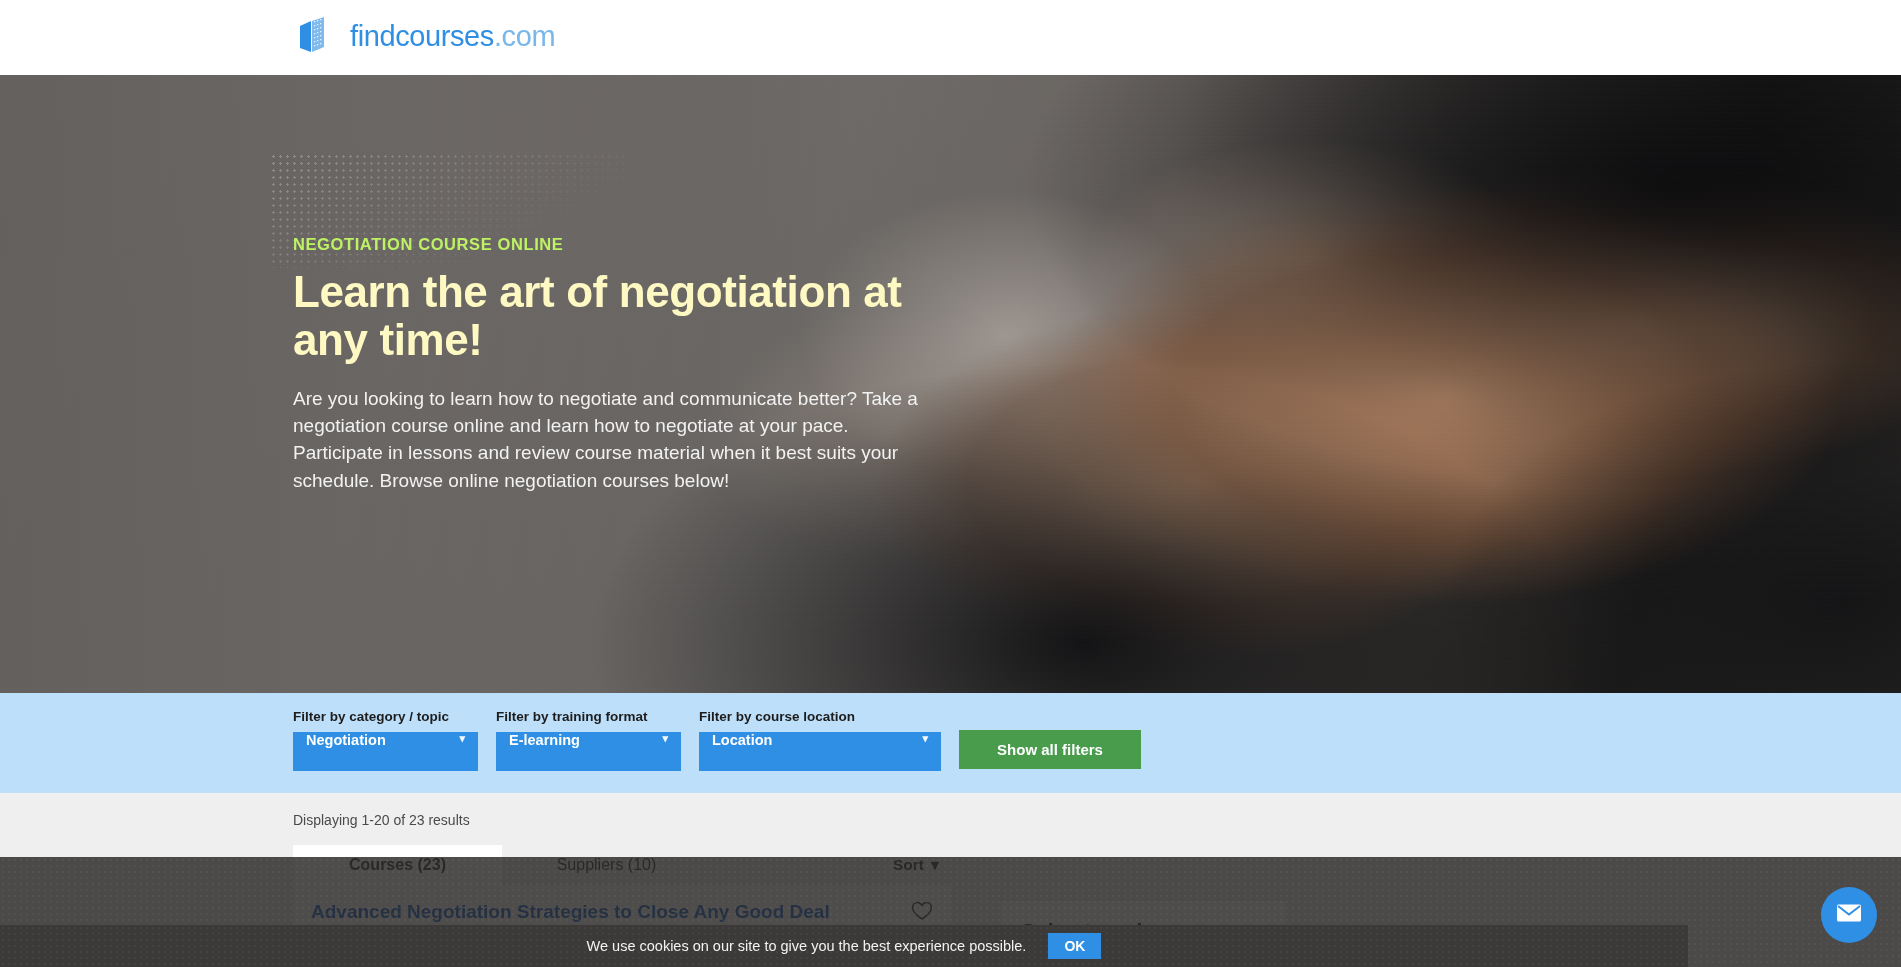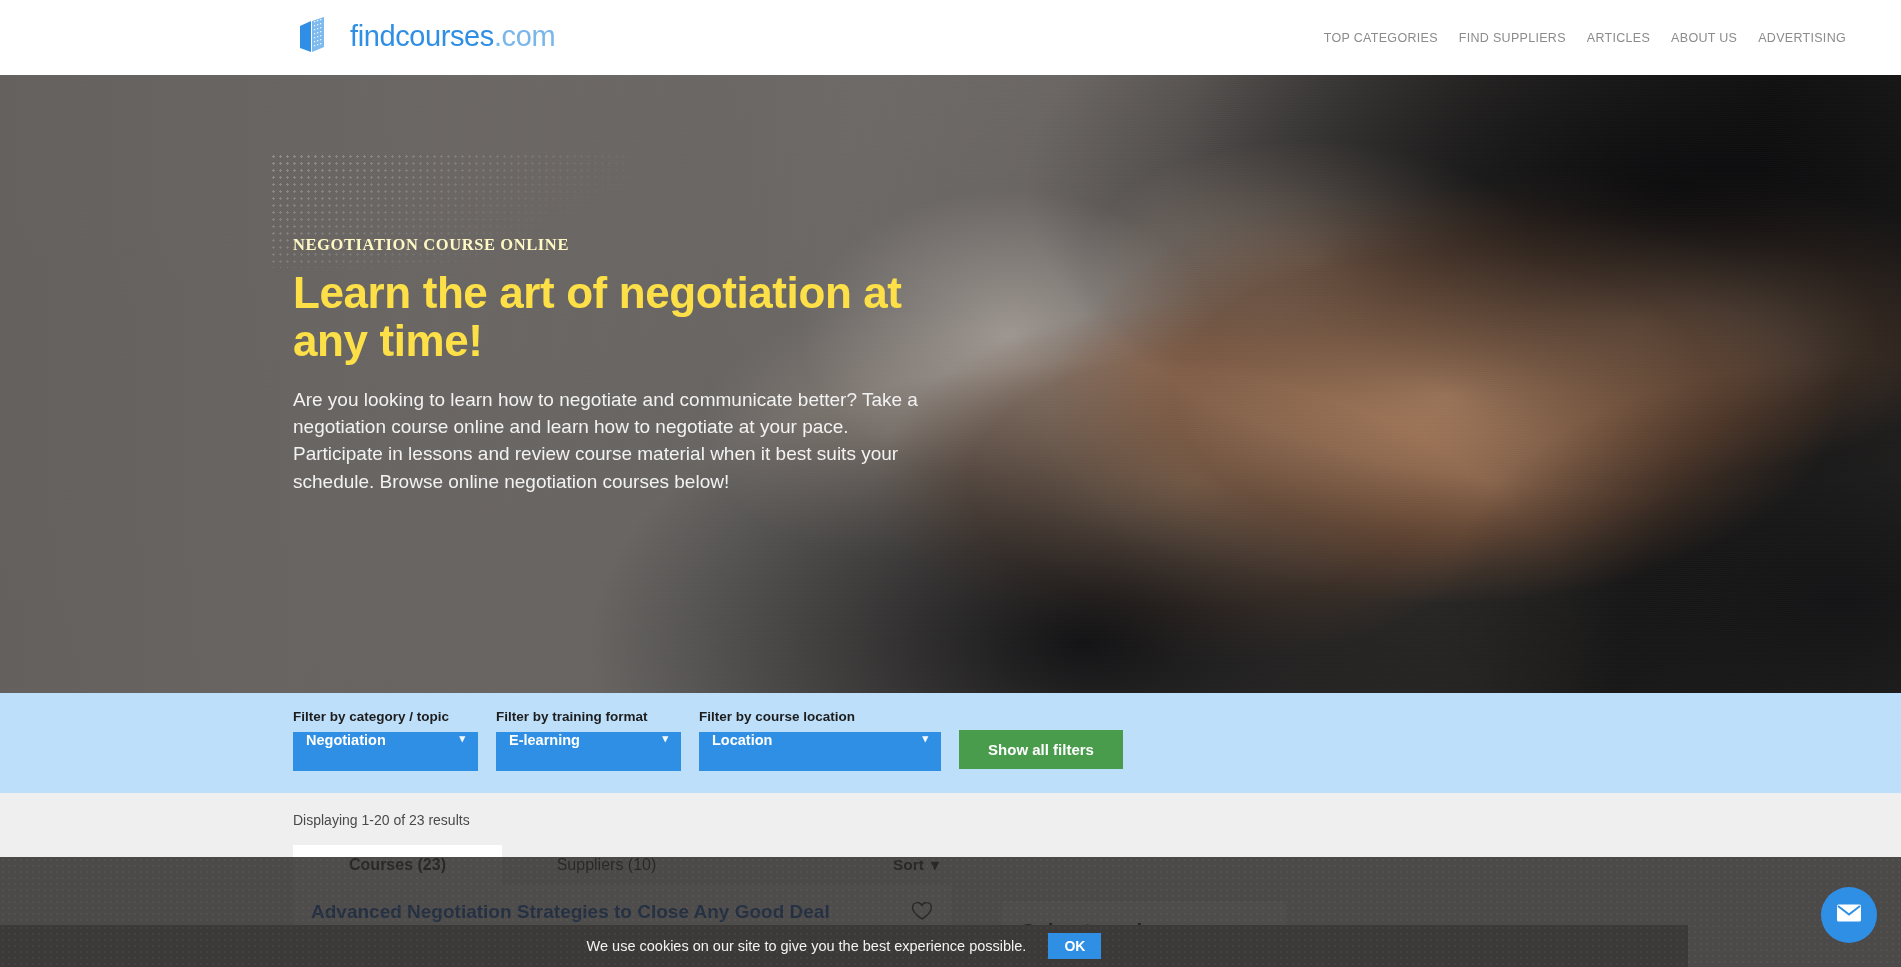--- a/index.html
+++ b/index.html
@@ -75,25 +75,25 @@
     position: absolute; left: 270px; top: 78px; width: 360px; height: 115px;
     background-image: radial-gradient(rgba(255,255,255,0.30) 1px, transparent 1.2px);
     background-size: 7px 7px;
     -webkit-mask-image: linear-gradient(150deg, rgba(0,0,0,0.9), rgba(0,0,0,0) 75%);
     mask-image: linear-gradient(150deg, rgba(0,0,0,0.9), rgba(0,0,0,0) 75%);
     pointer-events: none;
   }
 
   .hero-inner { position: absolute; left: 293px; top: 160px; width: 700px; }
   .eyebrow {
-    color: #fef9c3; font-size: 16.5px; font-weight: bold;
-    letter-spacing: 0.6px; margin-bottom: 14px; font-family: Liberation Serif, serif;
+    color: #bef264; font-size: 16.5px; font-weight: bold;
+    letter-spacing: 0.6px; margin-bottom: 14px;
   }
   .hero-title {
-    color: #fde047; font-size: 44px; line-height: 1.08; font-weight: bold;
+    color: #fef9c3; font-size: 44px; line-height: 1.08; font-weight: bold;
     letter-spacing: -0.4px; max-width: 660px; margin-bottom: 22px;
   }
   .hero-desc {
     color: #f2f2f2; font-size: 19px; line-height: 1.43; max-width: 650px;
   }
 
   .searchrow {
     position: absolute; left: 293px; top: 500px;
     display: flex; align-items: stretch; gap: 6px;
   }
@@ -129,21 +129,21 @@
     height: 39px; background: #2f8fe4; color: #fff;
     display: flex; align-items: flex-start; justify-content: space-between;
     padding: 0 13px; font-size: 14.5px; font-weight: bold; cursor: pointer;
     border: none; min-width: 0;
   }
   .fselect .chev { font-size: 11px; margin-left: 10px; opacity: .95; }
   .fs-1 { width: 185px; }
   .fs-2 { width: 185px; }
   .fs-3 { width: 242px; }
   .btn-showall {
-    margin-top: 37px; height: 39px; width: 164px;
+    margin-top: 37px; height: 39px; width: 182px;
     background: #4a9c4d; color: #fff; border: none; cursor: pointer;
     font-size: 15px; font-weight: bold; font-family: "Liberation Sans", sans-serif;
   }
 
   
   .results { position: absolute; top: 793px; left: 0; width: 1901px; height: 174px; background: #efefef; }
   .resultcount {
     position: absolute; left: 293px; top: 19px;
     font-size: 14px; color: #4a4a4a; text-align: right;
   }
@@ -246,27 +246,20 @@
               <rect x="22" y="23" width="1.3" height="1.3"></rect>
             <rect x="16" y="29" width="1.3" height="1.3"></rect>
               <rect x="19" y="28" width="1.3" height="1.3"></rect>
             <rect x="22" y="27" width="1.3" height="1.3"></rect>
           </g>
         </svg>
       </span>
       <span class="logo-text"><span>findcourses</span><span class="dim">.com</span></span>
     </a>
 
-    <nav class="nav">
-      <a href="#">TOP CATEGORIES</a>
-      <a href="#">FIND SUPPLIERS</a>
-      <a href="#">ARTICLES</a>
-      <a href="#">ABOUT US</a>
-      <a href="#">ADVERTISING</a>
-    </nav>
   </div>
 
   <div class="hero">
     <div class="hero-photo"></div>
     <div class="hero-overlay"></div>
     <div class="hero-dots"></div>
 
     <div class="hero-inner">
       <div class="eyebrow">NEGOTIATION COURSE ONLINE</div>
       <h1 class="hero-title">Learn the art of negotiation at any time!</h1>

